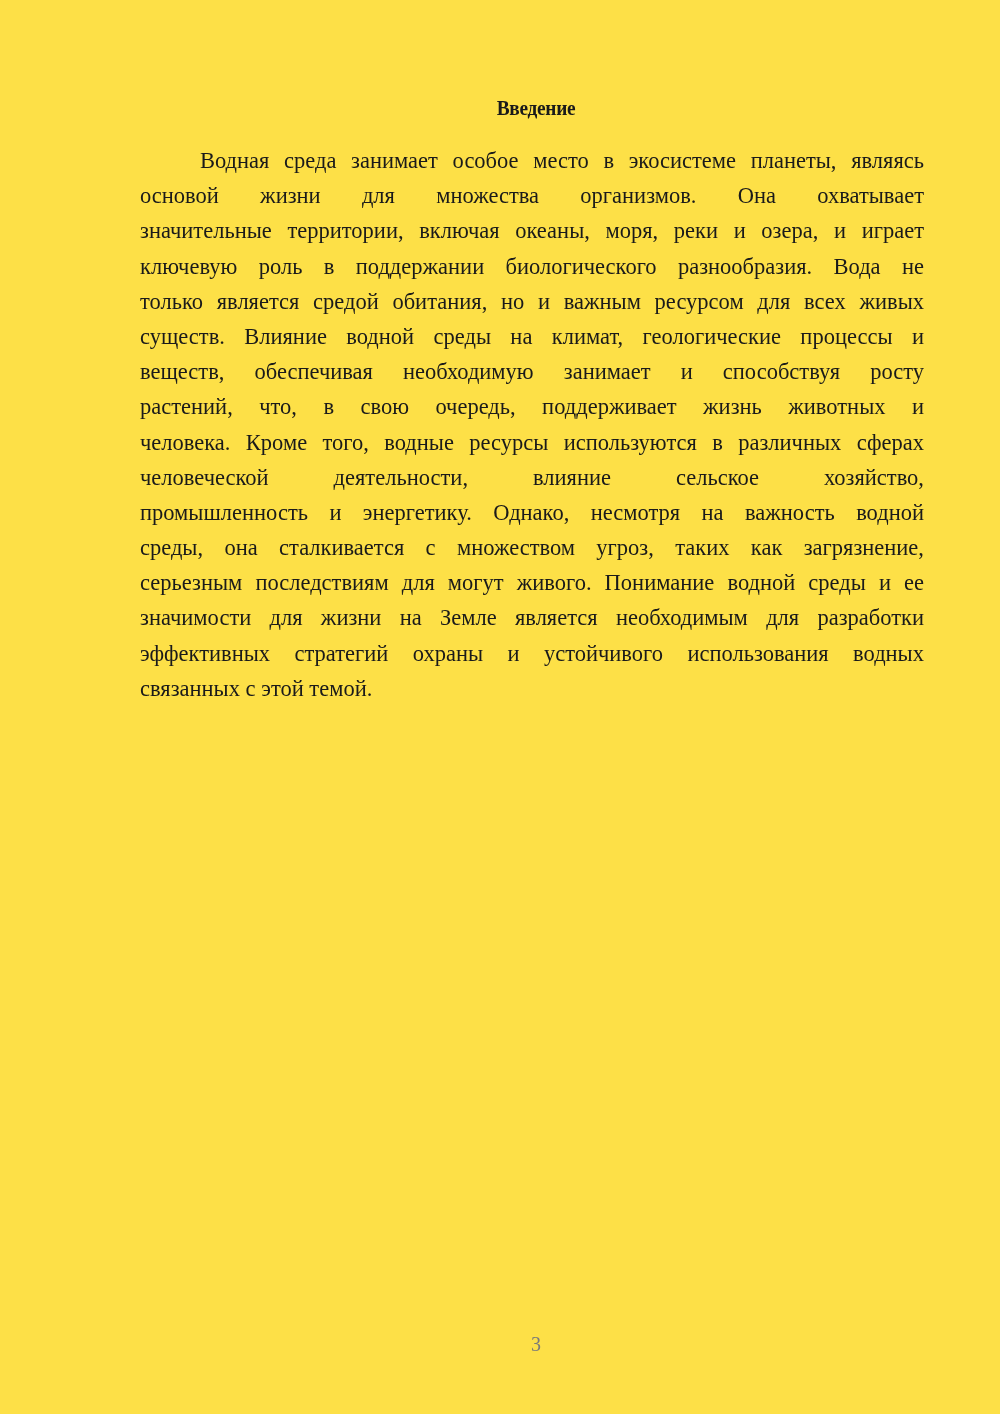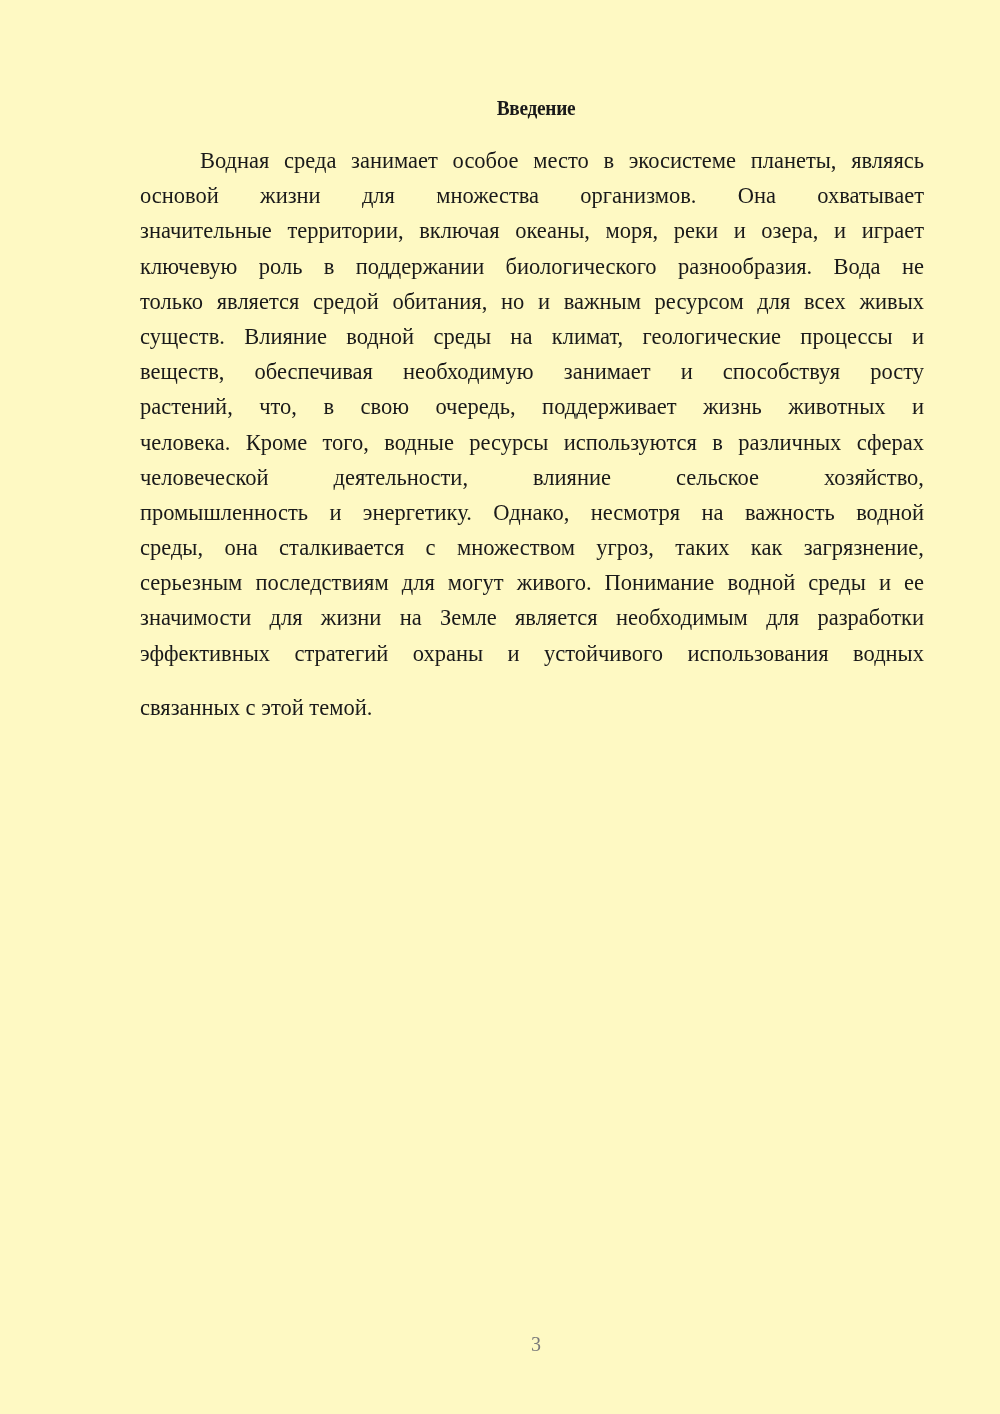--- a/index.html
+++ b/index.html
@@ -13,21 +13,21 @@
       position: relative;
       overflow: hidden;
       font-family: "Liberation Serif", "DejaVu Serif", serif;
       color: #1a1a1a;
     }
     .page {
       position: absolute;
       left: 0; top: 0;
       width: 1000px;
       height: 1414px;
-      background: #fef9c3;
+      background: #fde047;
     }
     .title {
       position: absolute;
       top: 96px;
       left: 0;
       width: 1072px;
       text-align: center;
       font-weight: bold;
       font-size: 21px;
       letter-spacing: -0.3px;
@@ -47,21 +47,20 @@
       white-space: nowrap;
       text-align: justify;
       text-align-last: justify;
       overflow: visible;
     }
     .line.indent {
       padding-left: 60px;
     }
     .line.last {
       text-align-last: left;
-      margin-top: 19px;
     }
     .page-number {
       position: absolute;
       top: 1333px;
       left: 0;
       width: 1072px;
       text-align: center;
       font-size: 20px;
       color: #7a7a7a;
     }

